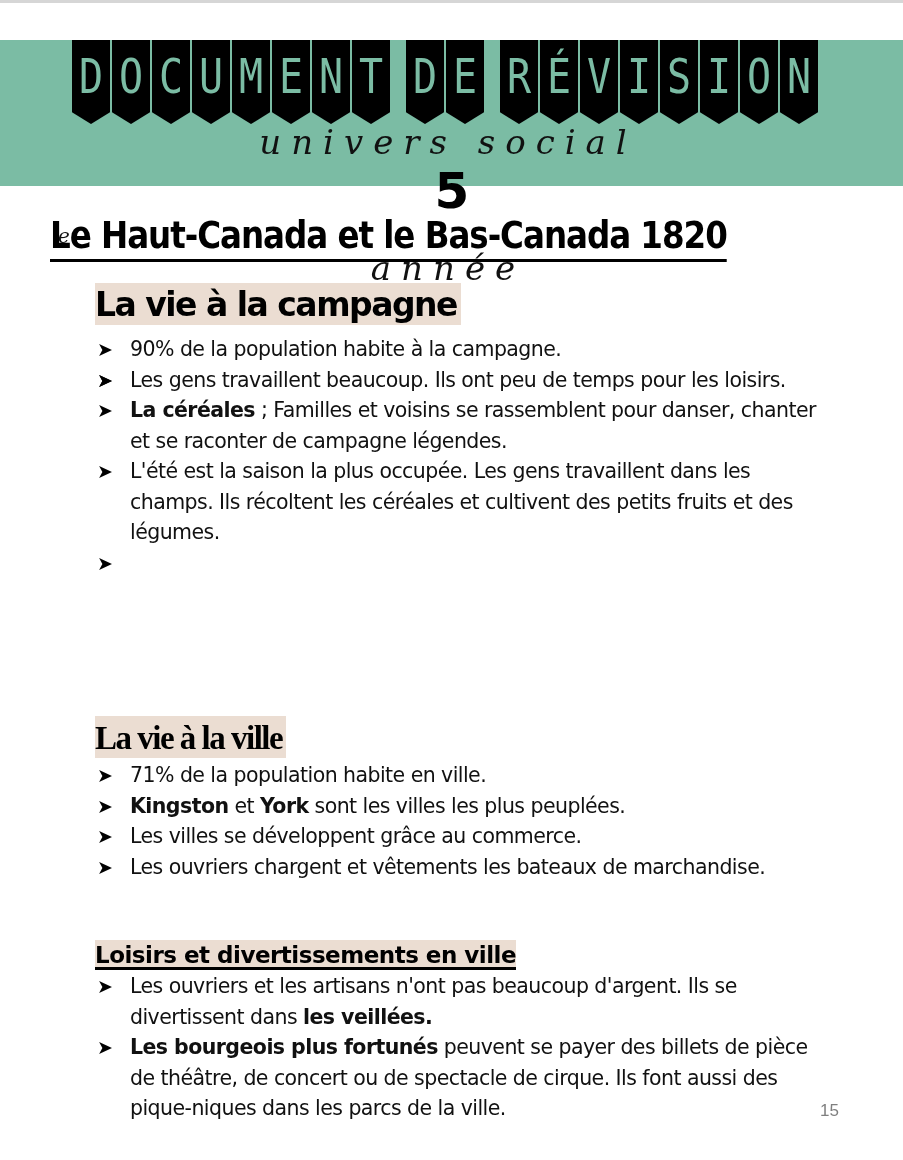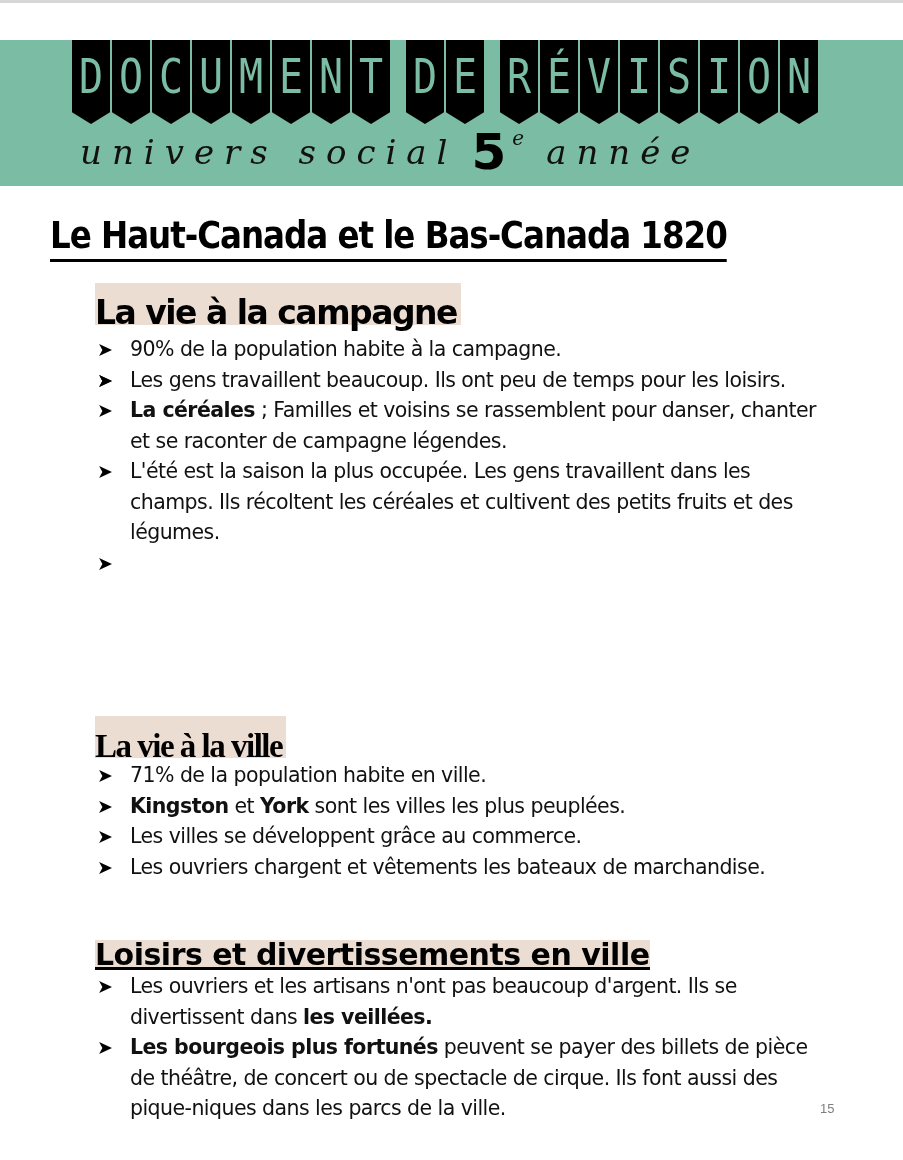--- a/index.html
+++ b/index.html
@@ -22,22 +22,22 @@
     background: #000;
     clip-path: polygon(0 0, 100% 0, 100% 86%, 50% 100%, 0 86%);
     display: flex; align-items: flex-start; justify-content: center;
     padding-top: 8px;
     color: #7bbca4;
     font-family: "DejaVu Sans Mono", monospace;
     font-size: 40px; line-height: 44px;
     transform: scaleY(1.2); transform-origin: top;
   }
   .subtitle-row {
-    position: absolute; top: 82px; left: 80px; width: 780px; height: 60px;
-    display: flex; align-items: center;
+    position: absolute; top: 82px; left: 58px; width: 780px; height: 60px;
+    display: flex; align-items: center; flex-direction: column;
   }
   .script {
     font-family: "DejaVu Serif", serif; font-style: italic;
     font-size: 34px; letter-spacing: 10px; color: #111;
   }
   .grade-num {
     font-family: "DejaVu Sans", sans-serif; font-weight: bold;
     font-size: 50px; margin: 0 6px 0 14px; color: #000;
   }
   .grade-sup {
@@ -52,49 +52,49 @@
     padding-bottom: 2px; border-bottom: 3px solid #000;
     transform: scaleX(0.88); transform-origin: left;
     white-space: nowrap;
   }
 
   .section-heading {
     position: absolute; left: 95px;
     background: #ebddd2;
     font-family: "DejaVu Sans", sans-serif;
     font-size: 33px; letter-spacing: -1.5px; color: #000;
-    padding: 8px 4px 0 0; height: 42px; line-height: 44px;
+    padding: 0 4px 0 0; height: 42px; line-height: 44px;
     white-space: nowrap;
   }
   .sub-heading {
     position: absolute; left: 95px; top: 940px;
     background: #ebddd2;
     font-family: "DejaVu Sans", sans-serif;
-    font-size: 30px; letter-spacing: -0.5px; color: #000;
+    font-size: 23px; letter-spacing: -0.5px; color: #000;
     height: 30px; line-height: 30px;
     border-bottom: 3px solid #000;
     white-space: nowrap;
     text-align: right;
   }
 
   .bullet-list { position: absolute; left: 95px; width: 740px; list-style: none; }
   .bullet-list li {
     position: relative; padding-left: 35px;
     font-family: "DejaVu Sans", sans-serif;
     font-size: 20.5px; letter-spacing: -0.55px; line-height: 30.5px; color: #111;
   }
   .bullet-glyph {
     position: absolute; left: 2px; top: 0; width: 22px;
     font-size: 19px; color: #000;
   }
   .bullet-list b { font-weight: bold; }
 
   .page-number {
     position: absolute; left: 820px; top: 1101px;
-    font-family: "Liberation Sans", sans-serif; font-size: 13px; color: #7f7f7f;
+    font-family: "Liberation Sans", sans-serif; font-size: 17px; color: #7f7f7f;
   }
 </style>
 </head>
 <body>
 
 <div class="top-rule"></div>
 
 <div class="header-band">
   <div class="banner-row" id="banner-row">
       <div class="banner-word">

